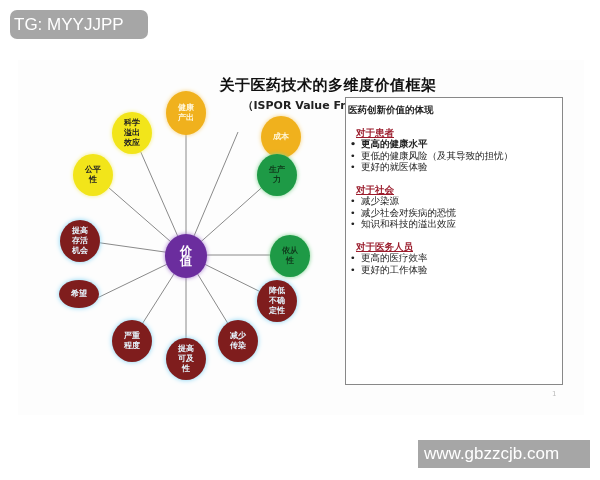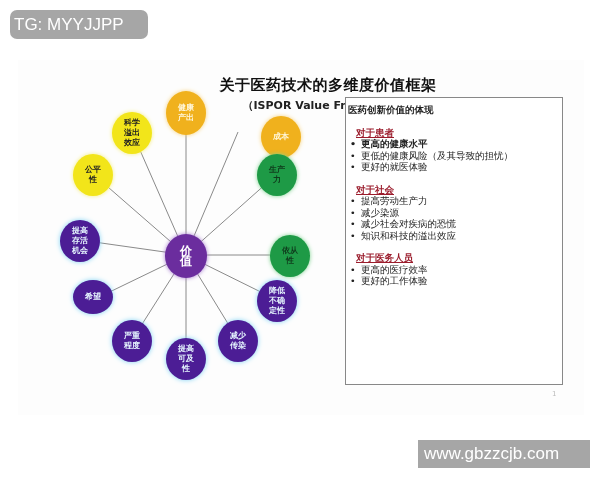--- a/index.html
+++ b/index.html
@@ -12,21 +12,21 @@
   .title { position:absolute; left:0; top:16px; width:440px; text-align:center; left:90px;
            font-family:"DejaVu Serif", serif; font-weight:bold; font-size:15px; color:#111; letter-spacing:0.5px; }
   .subtitle { position:absolute; top:38px; left:90px; width:440px; text-align:center;
               font-size:11px; font-weight:bold; color:#222; }
   svg.wheel { position:absolute; left:0; top:0; }
   .node { position:absolute; border-radius:50%; display:flex; align-items:center; justify-content:center;
           text-align:center; font-size:8px; font-weight:bold; line-height:10px; box-sizing:border-box; padding:10px; }
   .yellow { background:#f2e51a; color:#222; box-shadow:0 0 4px #f5ee80; }
   .orange { background:#f0b11d; color:#fff6d8; box-shadow:0 0 4px #f7d37d; }
   .green  { background:#1e9a46; color:#0f3a1c; box-shadow:0 0 4px #7cd28e; }
-  .blue   { background:#4c1d95; color:#e6f6ff; box-shadow:0 0 5px #7fd3f5; }
+  .blue   { background:#7f1d1d; color:#e6f6ff; box-shadow:0 0 5px #7fd3f5; }
   .center { background:#6b2d9e; color:#ffffff; font-size:12px; font-weight:bold; box-shadow:0 0 4px #a67bd0; }
   .panel { position:absolute; left:345px; top:97px; width:218px; height:288px; border:1px solid #888;
            background:#fff; box-sizing:border-box; padding:6px 2px; font-size:9.5px; color:#222; line-height:11.5px; }
   .panel-title { font-weight:bold; margin-bottom:11px; }
   .section-title { color:#9b1c2c; text-decoration:underline; font-weight:bold;margin-left:8px; }
   .section { margin-bottom:11px; }
   ul { margin:0; padding:0; list-style:none; }
   li { position:relative; padding-left:13px; }
   li::before { content:"•"; position:absolute; left:2px; }
   li.strong { font-weight:bold; }
@@ -58,42 +58,41 @@
 </svg>
 
 <div class="node orange" style="left:166px;top:91px;width:40px;height:44px;">健康产出</div>
 <div class="node orange" style="left:218px;top:116px;width:40px;height:42px;margin-left:43px;">成本</div>
 <div class="node green" style="left:257px;top:154px;width:40px;height:42px;">生产力</div>
 <div class="node green" style="left:270px;top:235px;width:40px;height:42px;">依从性</div>
 <div class="node blue" style="left:257px;top:280px;width:40px;height:42px;">降低不确定性</div>
 <div class="node blue" style="left:218px;top:320px;width:40px;height:42px;">减少传染</div>
 <div class="node blue" style="left:166px;top:338px;width:40px;height:42px;">提高可及性</div>
 <div class="node blue" style="left:112px;top:320px;width:40px;height:42px;">严重程度</div>
-<div class="node blue" style="left:73px;top:280px;width:40px;height:34px;font-family:Liberation Mono, monospace;">希望</div>
+<div class="node blue" style="left:59px;top:280px;width:40px;height:28px;font-family:Liberation Mono, monospace;">希望</div>
 <div class="node blue" style="left:60px;top:220px;width:40px;height:42px;">提高存活机会</div>
 <div class="node yellow" style="left:73px;top:154px;width:40px;height:42px;">公平性</div>
 <div class="node yellow" style="left:112px;top:112px;width:40px;height:42px;">科学溢出效应</div>
 <div class="node center" style="left:165px;top:234px;width:42px;height:44px;">价值</div>
 
 <div class="panel">
   <div class="panel-title">医药创新价值的体现</div>
 
   <div class="section">
     <div class="section-title">对于患者</div>
     <ul>
       <li class="strong">更高的健康水平</li>
       <li>更低的健康风险（及其导致的担忧）</li>
       <li>更好的就医体验</li>
     </ul>
   </div>
 
   <div class="section">
     <div class="section-title">对于社会</div>
     <ul>
-      <li>提高劳动生产力</li>
       <li>减少染源</li>
       <li>减少社会对疾病的恐慌</li>
       <li>知识和科技的溢出效应</li>
     </ul>
   </div>
 
   <div class="section">
     <div class="section-title">对于医务人员</div>
     <ul>
       <li>更高的医疗效率</li>

